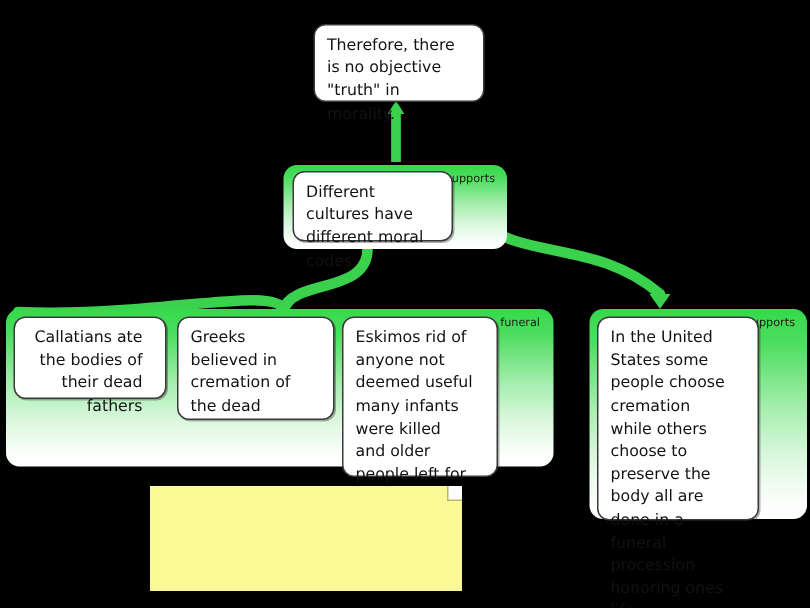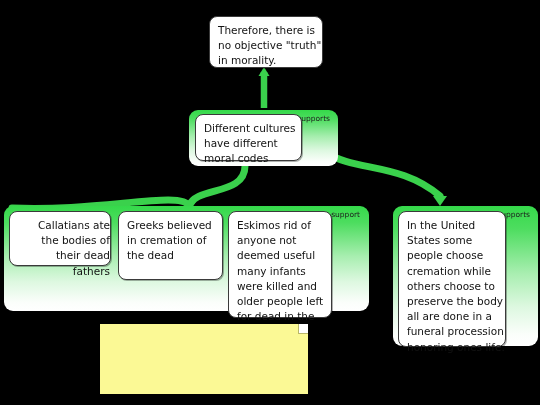--- a/index.html
+++ b/index.html
@@ -44,21 +44,21 @@
   }
 
   
   .card {
     position: absolute;
     z-index: 3;
     background: #ffffff;
     border: 1.3px solid #3a3a3a;
     border-radius: 8px;
     box-sizing: border-box;
-    padding: 6px 0 5px 8px;
+    padding: 6px 15px 5px 8px;
     font-size: 10.5px;
     line-height: 15.2px;
     color: #121212;
     font-family: "DejaVu Sans", sans-serif;
     box-shadow: 1px 1px 0 rgba(0,0,0,0.30);
   }
 
   
   #sticky {
     position: absolute;
@@ -110,21 +110,21 @@
   </div>
 
   <div class="group" style="left:189px; top:110px; width:149px; height:56px;">
     <span class="group-label" style="right:8px;">supports</span>
   </div>
   <div class="card" style="left:195px; top:114px; width:107px; height:47px;">
     <span>Different cultures have different moral codes</span>
   </div>
 
   <div class="group" style="left:4px; top:206px; width:365px; height:105px;">
-    <span class="group-label" style="right:9px;">support</span>
+    <span class="group-label" style="right:9px;">funeral</span>
   </div>
 
   <div class="card" style="left:9px; top:211px; width:102px; height:55px;text-align:right;">
     <span>Callatians ate the bodies of their dead fathers</span>
   </div>
 
   <div class="card" style="left:118px; top:211px; width:105px; height:69px;">
     <span>Greeks believed in cremation of the dead</span>
   </div>
 

